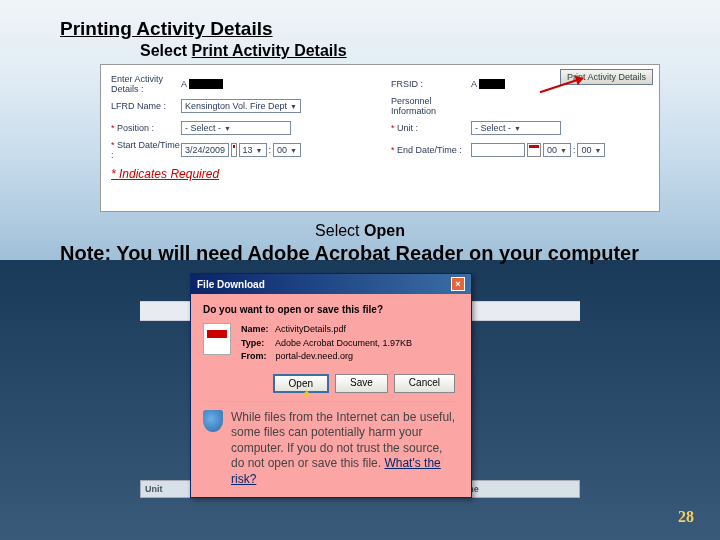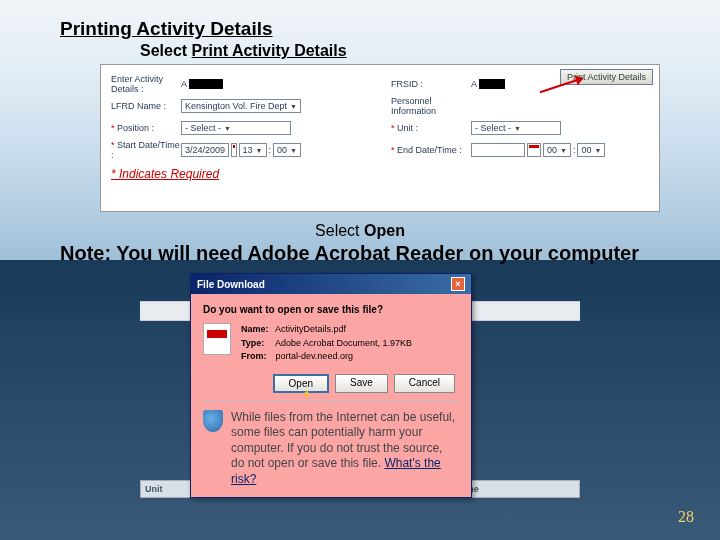--- a/index.html
+++ b/index.html
@@ -88,21 +88,21 @@
   .dl-meta { font-size: 9px; line-height: 1.5; }
   .dl-meta b { display: inline-block; width: 32px; }
   .dl-btns { display: flex; gap: 6px; justify-content: flex-end; margin: 6px 4px 8px 0; position: relative; }
   .win-btn { border: 1px solid #888; background: linear-gradient(#fff, #e4e4dc); padding: 2px 14px; font-size: 10px; cursor: pointer; position: relative; }
   .win-btn.primary { border: 2px solid #3a6ea5; }
   .cursor-star { position: absolute; left: 50%; top: 10px; font-size: 14px; color: #f0c040; pointer-events: none; }
   .dl-warn { display: flex; gap: 8px; border-top: 1px solid #bbb; padding-top: 8px; font-size: 12px; color: #444; line-height: 1.3; }
   .shield { width: 20px; height: 22px; background: radial-gradient(circle at 40% 40%, #6ab0e8, #2a6aa8); border-radius: 3px 3px 50% 50%; flex-shrink: 0; }
   .risk-link { color: #0a246a; text-decoration: underline; cursor: pointer; }
 
-  .page-num { position: absolute; right: 26px; bottom: 14px; color: #f5d060; font-size: 16px; font-family: "Times New Roman", serif; z-index: 1; }
+  .page-num { position: absolute; right: 26px; bottom: 14px; color: #f5d060; font-size: 16px; font-family: "Times New Roman", serif; z-index: 1; font-weight: bold; }
 </style>
 </head>
 <body>
 
 <div class="horizon"></div>
 <div class="water"></div>
 
 <div class="content">
   <div class="title">Printing Activity Details</div>
   <div class="sub1">

